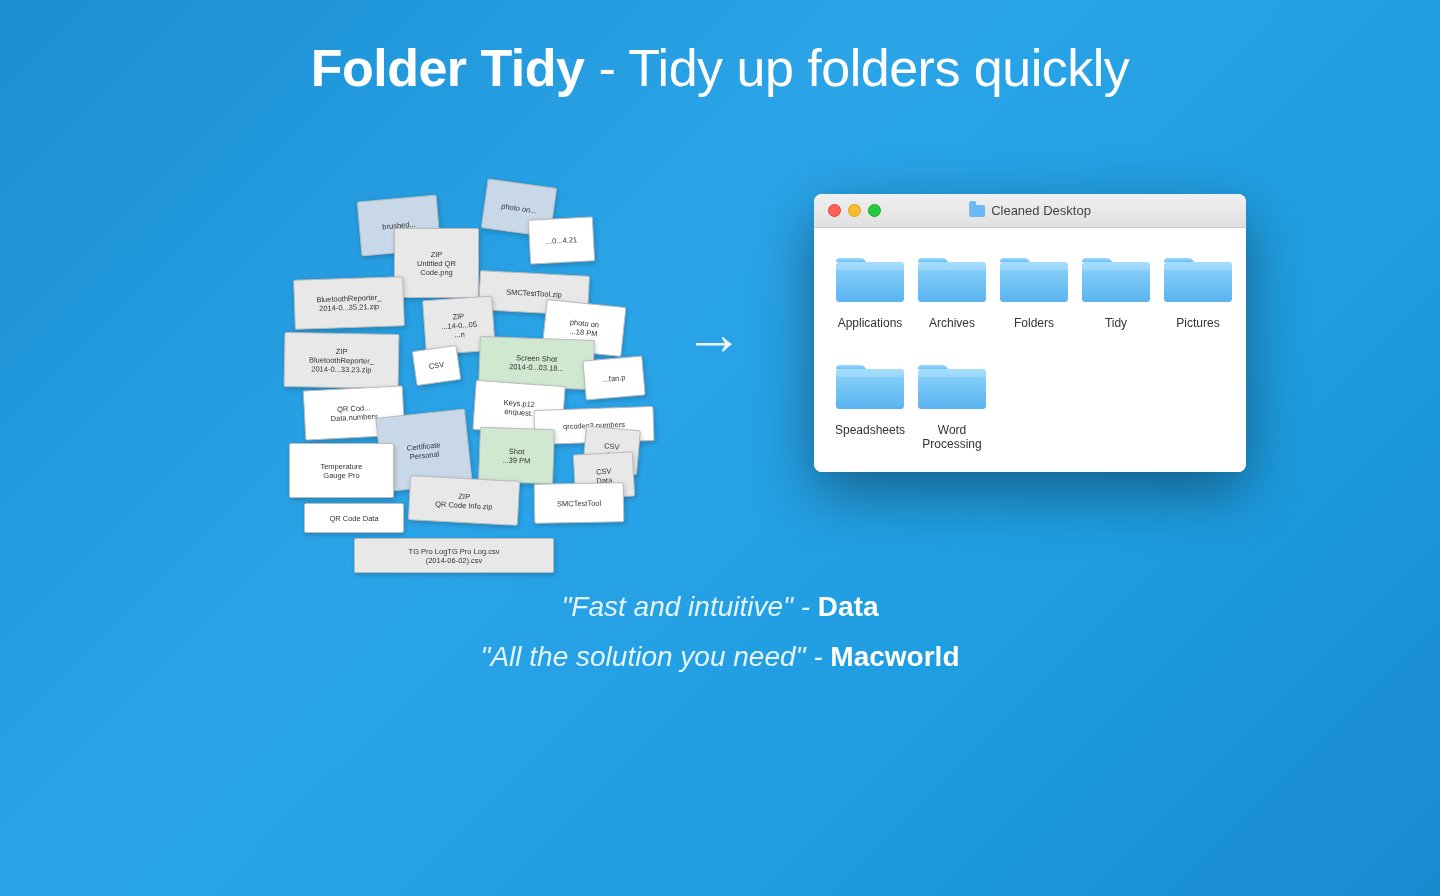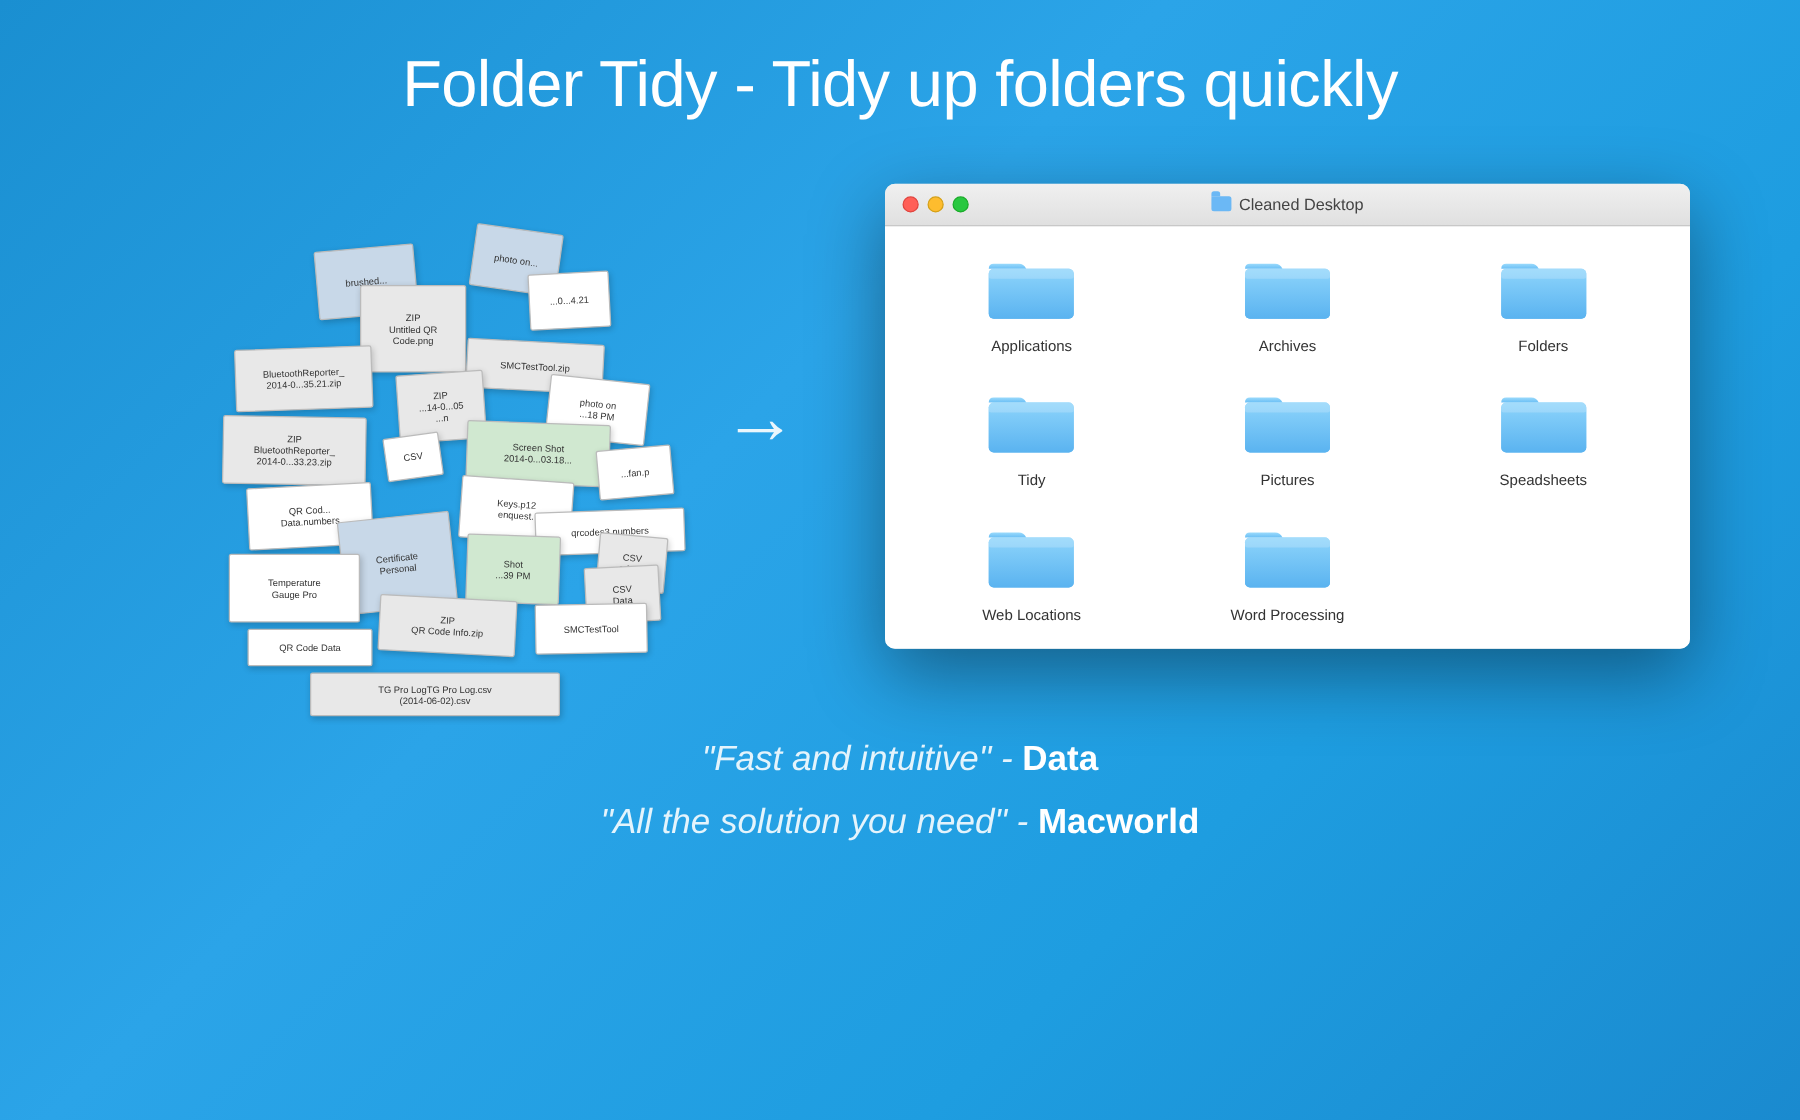--- a/index.html
+++ b/index.html
@@ -19,21 +19,21 @@
       padding-top: 38px;
       margin-bottom: 10px;
     }
     .header h1 {
       font-size: 52px;
       color: white;
       font-weight: 300;
       letter-spacing: -0.5px;
     }
     .header h1 strong {
-      font-weight: 400;
+      font-weight: 700;
     }
 
     
     .main-content {
       display: flex;
       align-items: center;
       justify-content: center;
       padding: 0 60px;
       gap: 60px;
       margin-top: 10px;
@@ -48,21 +48,21 @@
       flex-shrink: 0;
     }
     .arrow {
       font-size: 60px;
       color: white;
       opacity: 0.9;
     }
 
     
     .mac-window {
-      width: 644px;
+      width: 432px;
       flex-shrink: 0;
       background: #ececec;
       border-radius: 8px;
       box-shadow: 0 20px 60px rgba(0,0,0,0.4);
       overflow: hidden;
     }
 
     .mac-titlebar {
       background: linear-gradient(to bottom, #f0f0f0, #e0e0e0);
       padding: 10px 14px;
@@ -110,21 +110,21 @@
       height: 4px;
       background: #6bb8f5;
       border-radius: 2px 2px 0 0;
     }
 
     
     .folder-grid {
       background: white;
       padding: 20px 20px 20px 20px;
       display: grid;
-      grid-template-columns: repeat(3, 1fr);
+      grid-template-columns: repeat(5, 1fr);
       row-gap: 24px;
       column-gap: 10px;
     }
 
     .folder-item {
       display: flex;
       flex-direction: column;
       align-items: center;
       gap: 6px;
       cursor: default;
@@ -421,43 +421,20 @@
     </linearGradient>
   </defs>
 
   <rect x="2" y="14" width="68" height="40" rx="4" fill="url(#fg)"></rect>
 
   <path d="M2 14 Q2 10 6 10 L26 10 Q30 10 32 14 Z" fill="url(#fg2)"></path>
 
   <rect x="2" y="14" width="68" height="40" rx="4" fill="url(#fg)" opacity="0.95"></rect>
   <rect x="2" y="14" width="68" height="8" rx="2" fill="rgba(255,255,255,0.2)"></rect>
 </svg></div>
-          <div class="folder-label">Web Locations</div>
-        </div>
-        <div class="folder-item">
-          <div>
-<svg viewBox="0 0 72 58" xmlns="http://www.w3.org/2000/svg" style="width:72px;height:58px;">
-  <defs>
-    <linearGradient id="fg" x1="0%" y1="0%" x2="0%" y2="100%">
-      <stop offset="0%" style="stop-color:#8dd4fb"></stop>
-      <stop offset="100%" style="stop-color:#5ab3f0"></stop>
-    </linearGradient>
-    <linearGradient id="fg2" x1="0%" y1="0%" x2="0%" y2="100%">
-      <stop offset="0%" style="stop-color:#9adafc"></stop>
-      <stop offset="100%" style="stop-color:#6bbff5"></stop>
-    </linearGradient>
-  </defs>
-
-  <rect x="2" y="14" width="68" height="40" rx="4" fill="url(#fg)"></rect>
-
-  <path d="M2 14 Q2 10 6 10 L26 10 Q30 10 32 14 Z" fill="url(#fg2)"></path>
-
-  <rect x="2" y="14" width="68" height="40" rx="4" fill="url(#fg)" opacity="0.95"></rect>
-  <rect x="2" y="14" width="68" height="8" rx="2" fill="rgba(255,255,255,0.2)"></rect>
-</svg></div>
           <div class="folder-label">Word Processing</div>
         </div>
       </div>
   </div>
 
 </div>
 
 <div class="quotes" id="quotes-section">
 <div class="quote-line"><span>"Fast and intuitive" - </span><strong>Data</strong></div>
     <div class="quote-line"><span>"All the solution you need" - </span><strong>Macworld</strong></div>

